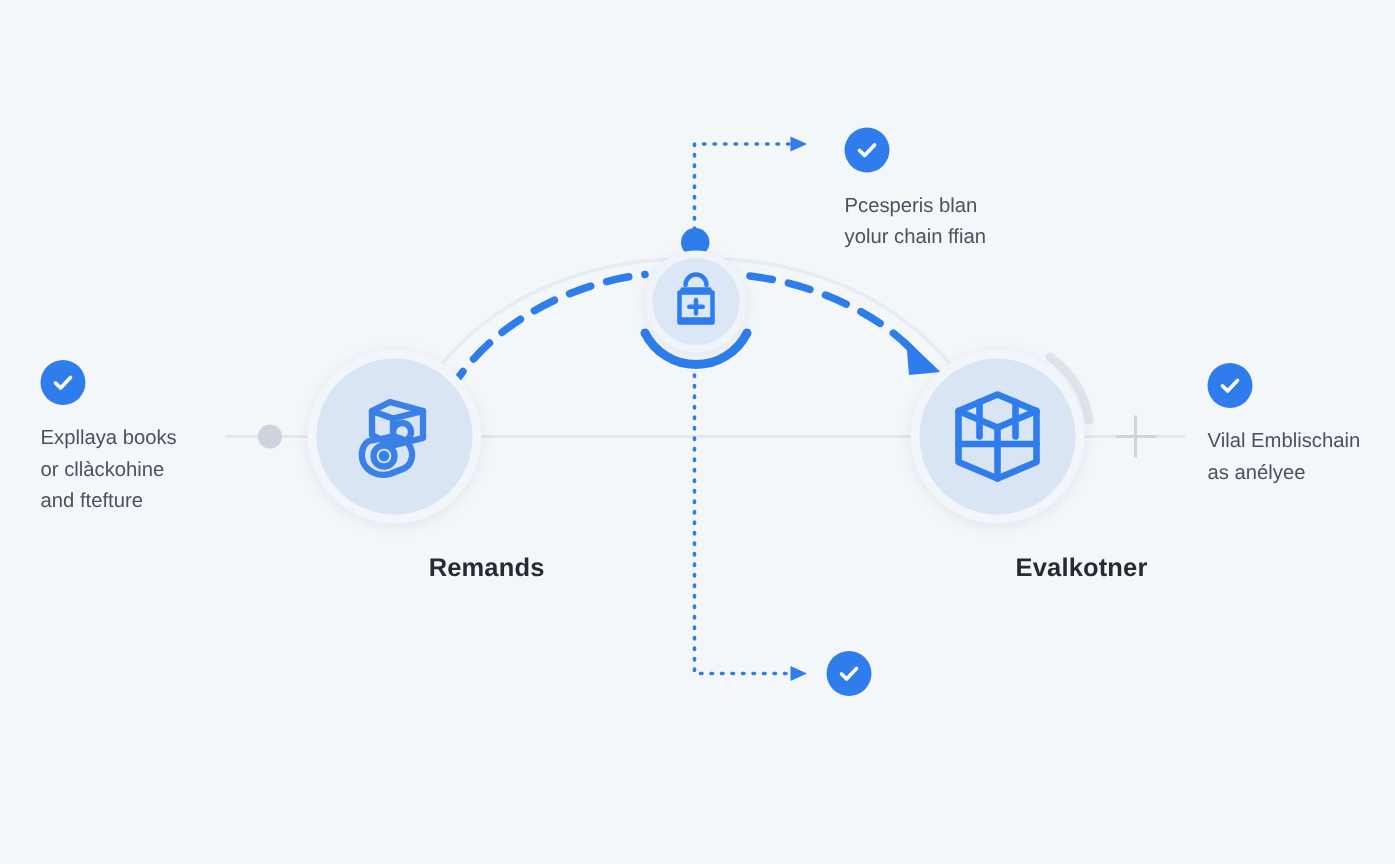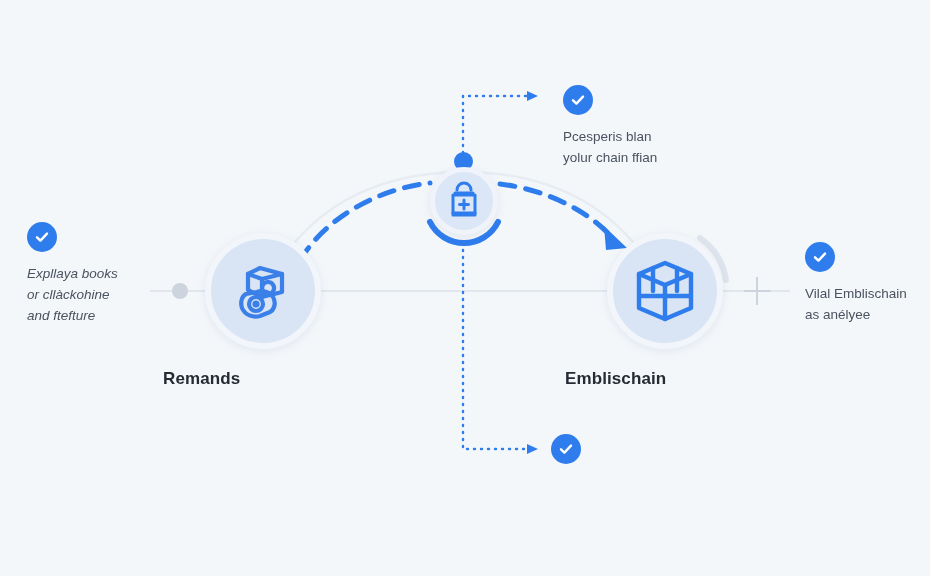--- a/index.html
+++ b/index.html
@@ -20,21 +20,21 @@
     border-radius:50%;
     background:#d9e4f5;
     box-shadow:0 2px 10px rgba(60,90,140,.10);
     border:6px solid #f2f6fb;
     display:flex;align-items:center;justify-content:center;
     box-sizing:border-box;
   }
   .node-main{width:116px;height:116px;}
   .node-label{
     position:absolute;
-    text-align:left;
+    text-align:right;
     font-size:17px;
     font-weight:bold;
     color:#262b33;
     letter-spacing:.1px;
     white-space:nowrap;
   }
 
   
   .node-center{
     width:68px;height:68px;
@@ -119,36 +119,36 @@
         <path d="M36,8 L62,19 L62,53 L36,64 L10,53 L10,19 Z"></path>
         <path d="M10,19 L36,30 L62,19"></path>
         <path d="M36,30 L36,64"></path>
         <path d="M10,41 L36,41"></path>
         <path d="M36,41 L62,41"></path>
         <path d="M24,13 L24,36"></path>
         <path d="M48,13 L48,36"></path>
       </g>
     </svg>
   </div>
-  <div class="node-label" style="left:565px;top:369px;width:200px;">Emblischain</div>
+  <div class="node-label" style="left:565px;top:369px;width:200px;">Evalkotner</div>
 
   <div class="center-dot" style="left:454px;top:152px;"></div>
   <div class="node node-center" style="left:430px;top:167px;">
     <svg width="44" height="44" viewBox="0 0 44 44">
       <g fill="none" stroke="#2f7ded" stroke-width="3" stroke-linejoin="round" stroke-linecap="round">
         <path d="M15,11 a7,7 0 0,1 14,0"></path>
         <path d="M13,14 h18"></path>
         <path d="M11,16 h22 v20 h-22 Z"></path>
         <path d="M11,34 h22"></path>
         <path d="M22,21 v9 M17.5,25.5 h9"></path>
       </g>
     </svg>
   </div>
 
-  <div class="callout" style="left:27px;top:222px;width:125px;font-style:italic;">
+  <div class="callout" style="left:27px;top:240px;width:125px;">
     <div class="check">
       <svg width="18" height="18" viewBox="0 0 18 18">
         <path d="M4,9.3 L7.4,12.6 L14,5.6" fill="none" stroke="#ffffff" stroke-width="2.4" stroke-linecap="round" stroke-linejoin="round"></path>
       </svg>
     </div>
     <div class="callout-text">Expllaya books
 or cllàckohine
 and ftefture</div>
   </div>
 

